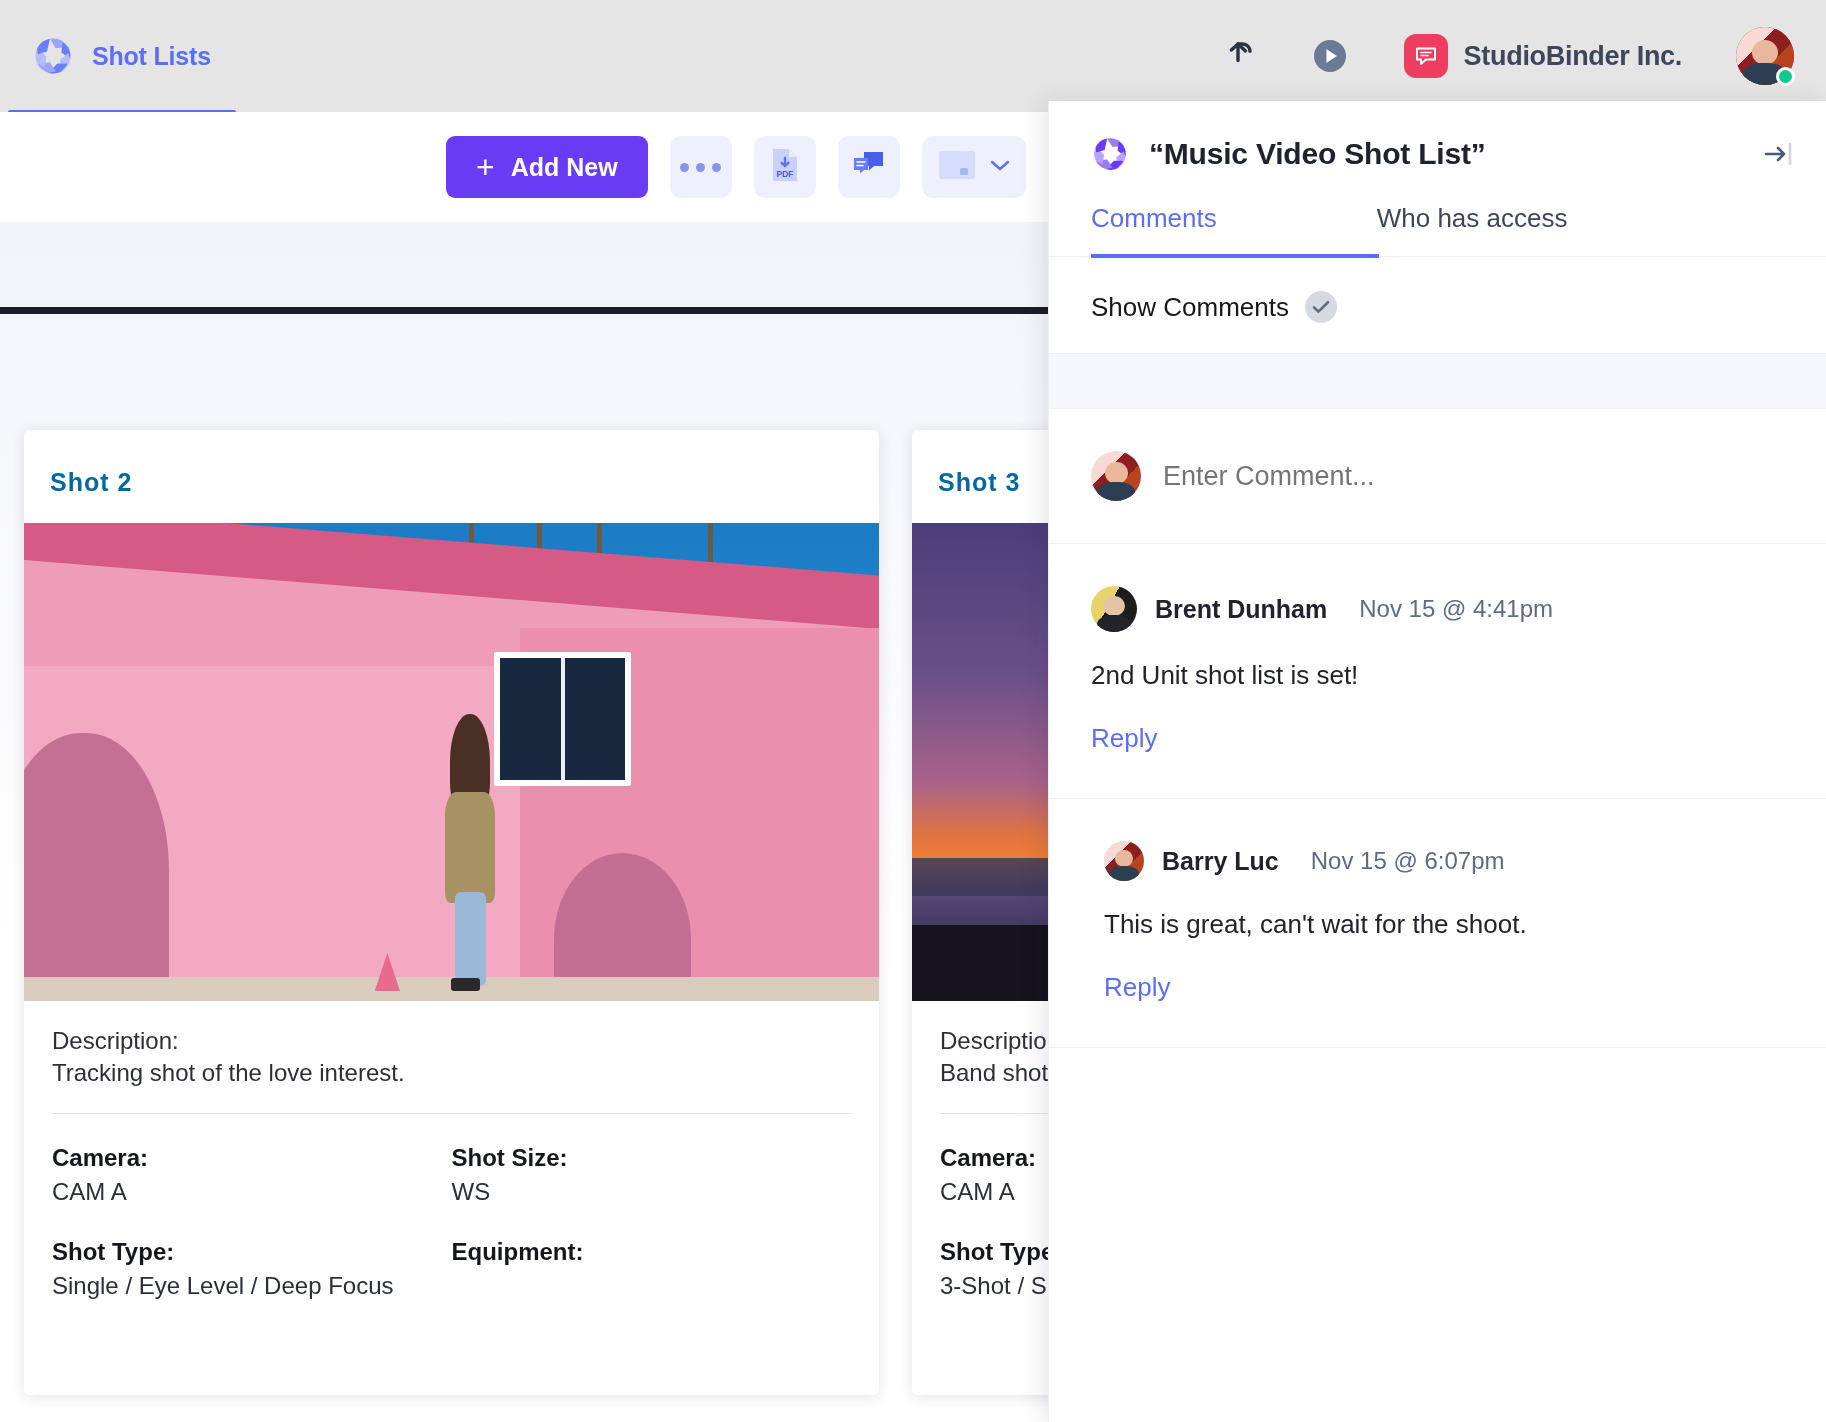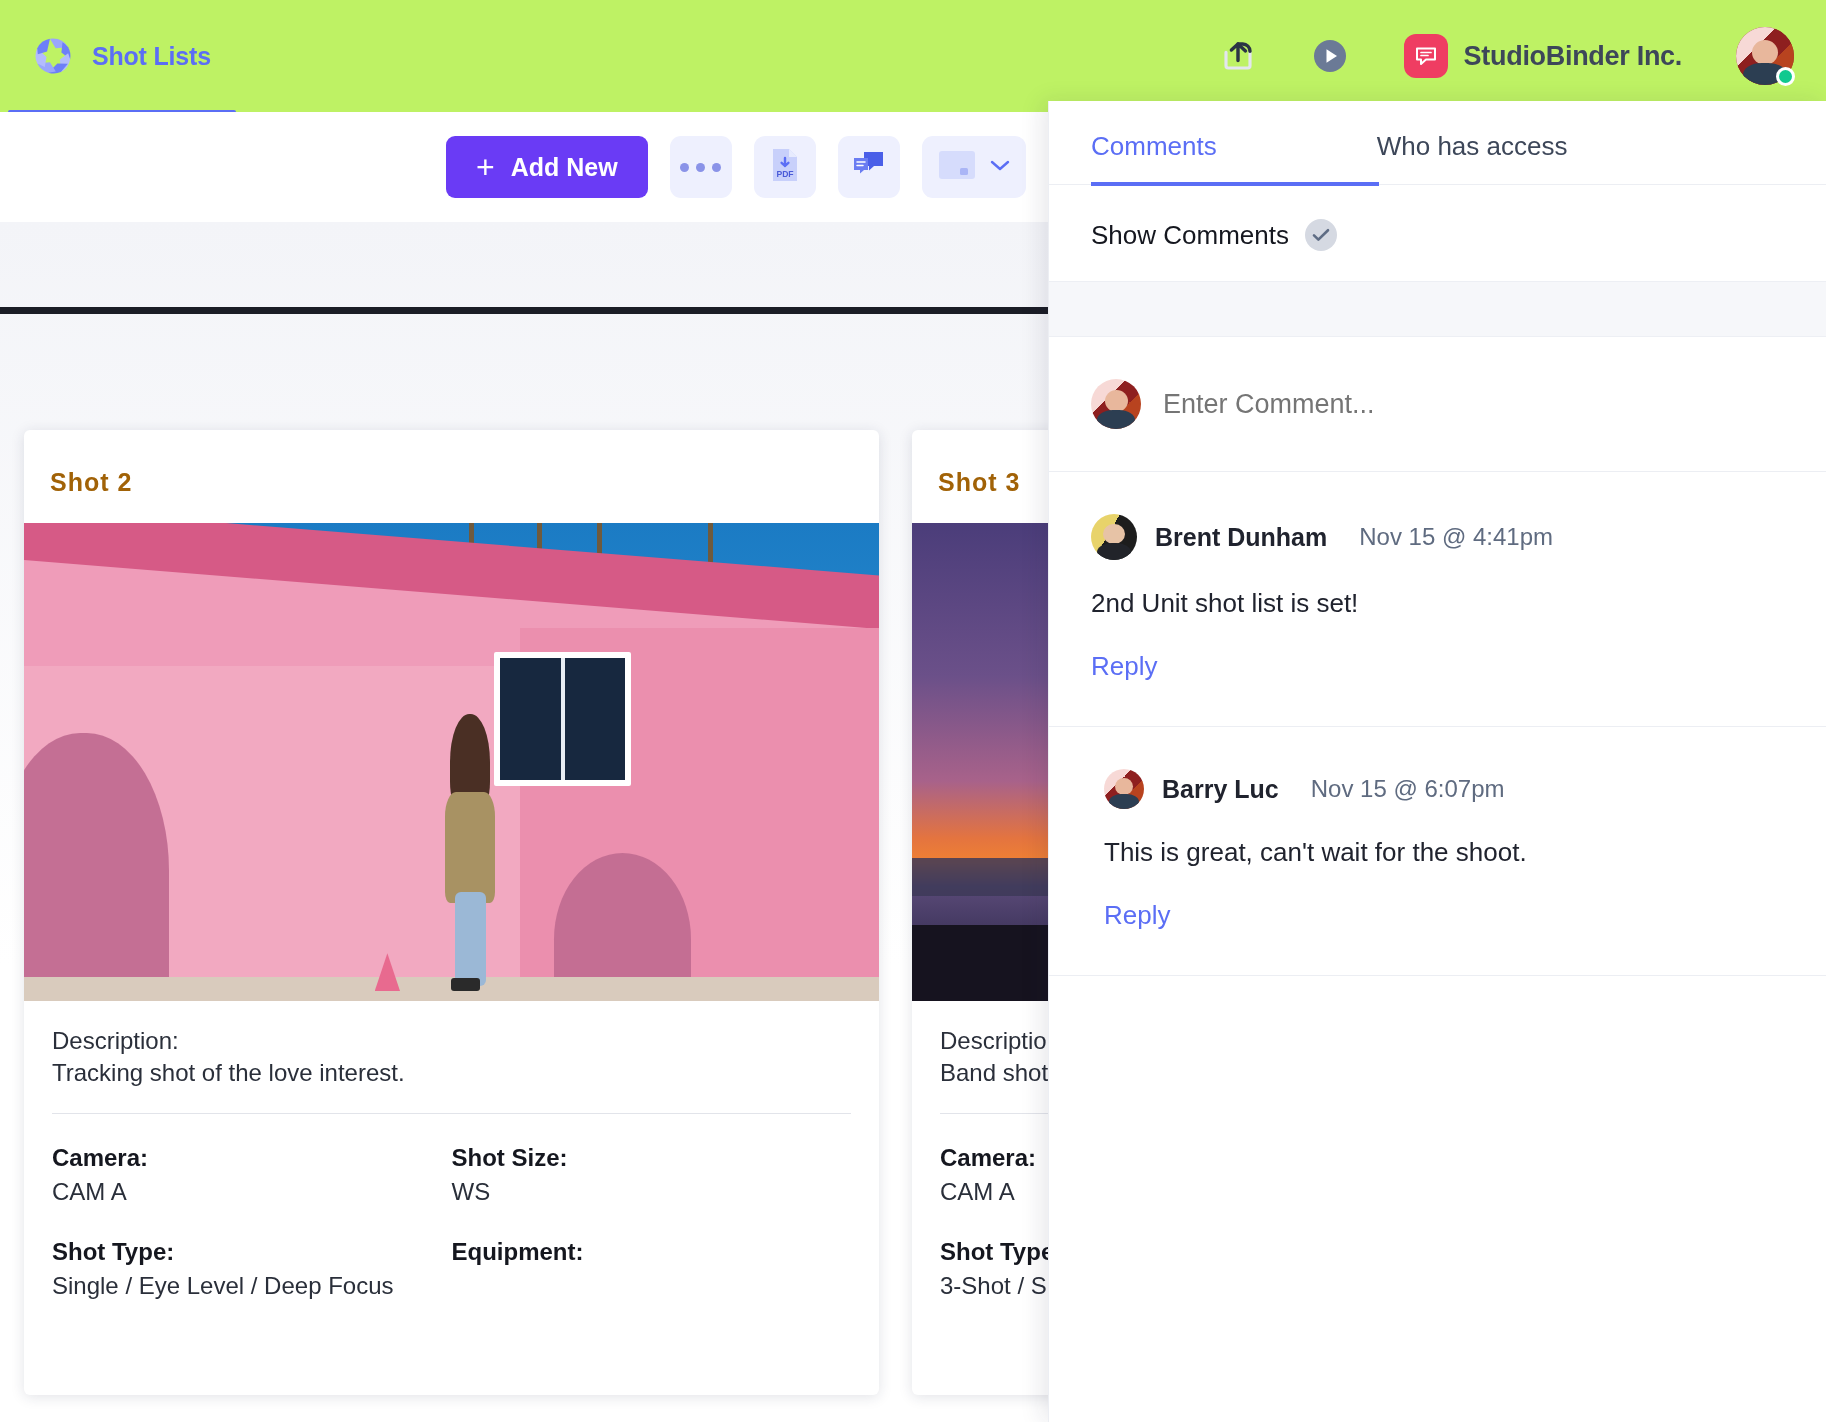--- a/index.html
+++ b/index.html
@@ -7,21 +7,21 @@
     width: 1826px; height: 1422px;
     font-family: "Liberation Sans", sans-serif;
     background: #ffffff;
     overflow: hidden;
   }
   #app { position: relative; width: 1826px; height: 1422px; }
 
   
   .topbar {
     position: absolute; left: 0; top: 0; width: 1826px; height: 112px;
-    background: #bef264; display: flex; align-items: center;
+    background: #e5e5e5; display: flex; align-items: center;
   }
   .brand { display: flex; align-items: center; gap: 18px; margin-left: 32px; }
   .aperture { width: 42px; height: 42px; flex: 0 0 42px; }
   .brand-label {
     font-size: 25px; font-weight: 700; color: #5b6ef5; letter-spacing: -0.2px;
   }
   .tab-underline {
     position: absolute; left: 8px; top: 110px; width: 228px; height: 4px;
     background: #5b6ef5; border-radius: 2px;
   }
@@ -77,21 +77,21 @@
 
   
   .cards { position: absolute; left: 0; top: 430px; width: 1100px; height: 990px; }
   .card {
     position: absolute; top: 0; background: #ffffff; border-radius: 6px;
     box-shadow: 0 2px 14px rgba(30,35,70,0.13); overflow: hidden;
   }
   .card.c2 { left: 24px; width: 855px; height: 965px; }
   .card.c3 { left: 912px; width: 855px; height: 965px; }
   .card-title {
-    font-size: 25px; font-weight: 700; color: #a16207;
+    font-size: 25px; font-weight: 700; color: #0369a1;
     padding: 38px 0 0 26px; letter-spacing: 1px;
   }
   .card-photo { margin-top: 26px; width: 100%; height: 478px; position: relative; overflow: hidden; }
 
   
   .p-sky { position: absolute; inset: 0; background: linear-gradient(180deg,#1b7bc4 0%, #3ba3dc 100%); }
   .p-roof {
     position: absolute; left: -4%; top: -4%; width: 112%; height: 42%;
     background: #d65a86; transform: rotate(4.6deg); transform-origin: left top;
   }
@@ -398,20 +398,42 @@
           <div>
             <div class="fl">Equipment:</div>
             <div class="fv">Sticks</div>
           </div>
         </div>
       </div>
     </div>
   </div>
 
   <div class="panel">
+    <div class="panel-head">
+      <span class="panel-aperture">
+        <svg viewBox="0 0 48 48" width="38" height="38">
+          <g>
+            <path d="M24 4a20 20 0 0 1 17.3 10L27 15.2 20.5 4.4A20 20 0 0 1 24 4z" fill="#9a7bfb"></path>
+            <path d="M41.3 14a20 20 0 0 1 2.3 13.6L33.6 20l1.3-11.8A20 20 0 0 1 41.3 14z" fill="#6a3bf5"></path>
+            <path d="M43.6 27.6A20 20 0 0 1 33 42.4L31.9 28l9.4-7.1z" fill="#b9a3fd"></path>
+            <path d="M33 42.4A20 20 0 0 1 18.6 43L29 32.6l12 .3z" fill="#6a3bf5"></path>
+            <path d="M18.6 43A20 20 0 0 1 6.1 32.6L20.5 31l6.7 10.6z" fill="#9a7bfb"></path>
+            <path d="M6.1 32.6A20 20 0 0 1 6 15.2L16.6 25l-2 11.5z" fill="#b9a3fd"></path>
+            <path d="M6 15.2A20 20 0 0 1 20.5 4.4L17.2 18.8 6.6 22z" fill="#6a3bf5"></path>
+          </g>
+        </svg>
+      </span>
+      <span class="panel-title">“Music Video Shot List”</span>
+      <span class="collapse">
+        <svg width="34" height="30" viewBox="0 0 34 30" fill="none">
+          <path d="M4 15h18m0 0-6-6m6 6-6 6" stroke="#4b5a74" stroke-width="2.6" stroke-linecap="round" stroke-linejoin="round"></path>
+          <path d="M28 5v20" stroke="#cfd5e1" stroke-width="2.6" stroke-linecap="round"></path>
+        </svg>
+      </span>
+    </div>
 
     <div class="panel-tabs">
       <span class="ptab active">Comments</span>
       <span class="ptab idle">Who has access</span>
       <span class="ptab-bar"></span>
     </div>
 
     <div class="showrow">
       <span class="show-label">Show Comments</span>
       <span class="check-circle">

